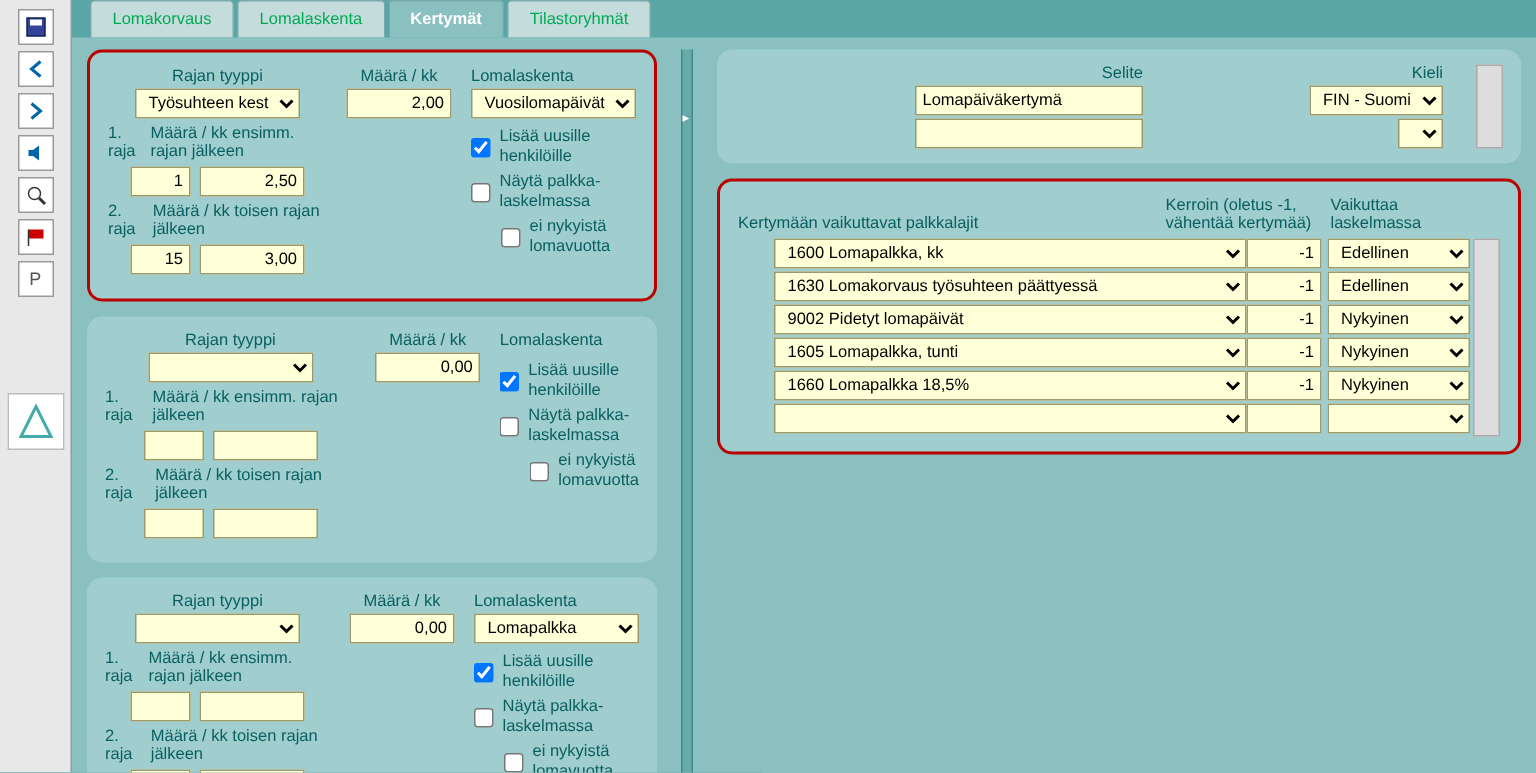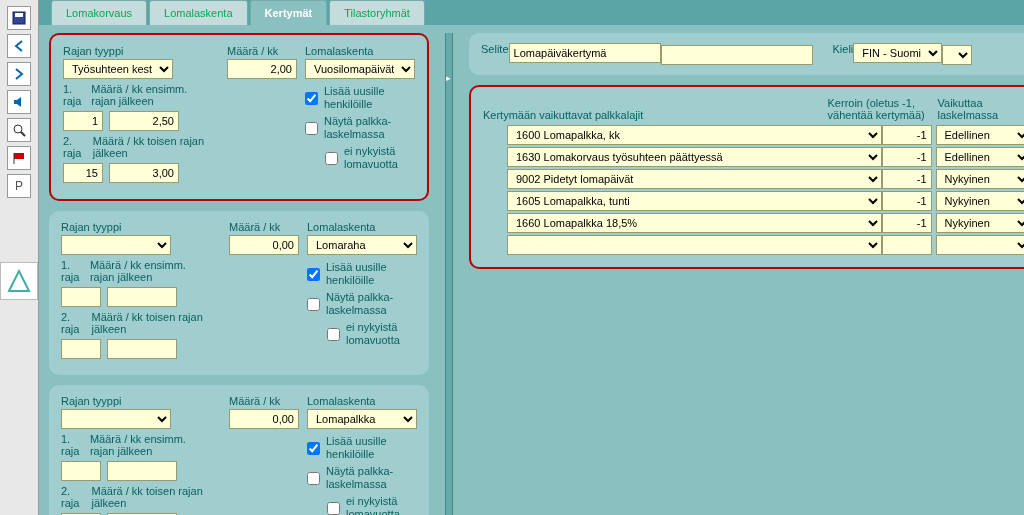--- a/index.html
+++ b/index.html
@@ -13,35 +13,35 @@
 .tabs { display: flex; background: transparent; padding: 0 12px; }
 .tab { padding: 6px 14px; background: #c5dcdc; border: 1px solid #7aa; border-bottom: none; margin-right: 2px; color: #0a5; cursor: pointer; border-radius: 3px 3px 0 0; }
 .tab.active { background: #8ac0c0; color: #fff; font-weight: bold; }
 .content { flex: 1; background: #8ac0c0; padding: 8px 10px; display: flex; gap: 16px; }
 .col { display: flex; flex-direction: column; gap: 10px; }
 .col.left { width: 380px; }
 .col.right { flex: 1; }
 .panel { background: #a0cdcd; border-radius: 10px; padding: 10px 12px; position: relative; }
 .panel.hi { border: 2px solid #b00; }
 .row { display: flex; align-items: flex-start; gap: 18px; margin-bottom: 6px; }
-.col-inner { display: flex; flex-direction: column; }
+.col-inner { display: flex; flex-direction: column; align-items: center; }
 .lbl { color: #0a6060; margin-bottom: 2px; }
 select, input[type=text] { background: #ffffd8; border: 1px solid #9a9a70; height: 20px; padding: 1px 4px; }
 select { height: 20px; }
 .w110 { width: 110px; }
 .w70 { width: 70px; text-align: right; padding-right: 4px; }
 .w40 { width: 40px; text-align: right; }
 .rajline { display: flex; align-items: center; gap: 6px; color: #0a6060; margin-top: 4px; }
 .chkrow { display: flex; align-items: center; gap: 6px; color: #0a6060; margin-bottom: 4px; line-height: 13px; }
 .chkrow input { margin: 1px 0 0 0; }
 .chkrow.sub { margin-left: 20px; }
 .lomablock { display: flex; flex-direction: column; }
 .right .panel { width: 100%; }
 .def-row { display: flex; gap: 20px; }
-.def-col { display: flex; flex-direction: row; flex: 1; }
+.def-col { display: flex; flex-direction: column; flex: 1; align-items: flex-end; }
 .def-col.kieli { width: 180px; flex: 0 0 auto; }
 .longfield { background: #ffffd8; border: 1px solid #9a9a70; height: 20px; padding: 1px 4px; }
 .scroller { width: 18px; background: #ddd; border: 1px solid #aaa; align-self: stretch; margin-left: 2px; }
 .grid-head { display: flex; color:#0a6060; margin-bottom:4px; align-items:flex-end; }
 .gh1 { flex: 1; }
 .gh2 { width: 110px; }
 .gh3 { width: 95px; }
 .grid-row { display: flex; margin-bottom: 2px; align-items: stretch; }
 .grid-row .c1 { flex: 1; }
 .grid-row .c1 select { width: 100%; }
@@ -173,21 +173,20 @@
                   <input class="w40" type="text" value="" style="">
                   <input class="w70" type="text" value="" style="">
                 </div>
     </div>
     <div class="col-inner" style="width:60px;">
       <span class="lbl">Määrä / kk</span>
       <input class="w70" type="text" value="0,00" style="">
     </div>
     <div class="lomablock">
       <span class="lbl">Lomalaskenta</span>
-      <select class="w110"><option>Lomaraha</option></select>
       <div class="chkrow" style="margin-top:6px;">
                   <input type="checkbox" checked="" style="">
                   <span>Lisää uusille<br>henkilöille</span>
                 </div>
       <div class="chkrow">
                   <input type="checkbox" style="">
                   <span>Näytä palkka-<br>laskelmassa</span>
                 </div>
       <div class="chkrow sub">
                   <input type="checkbox" style="">

